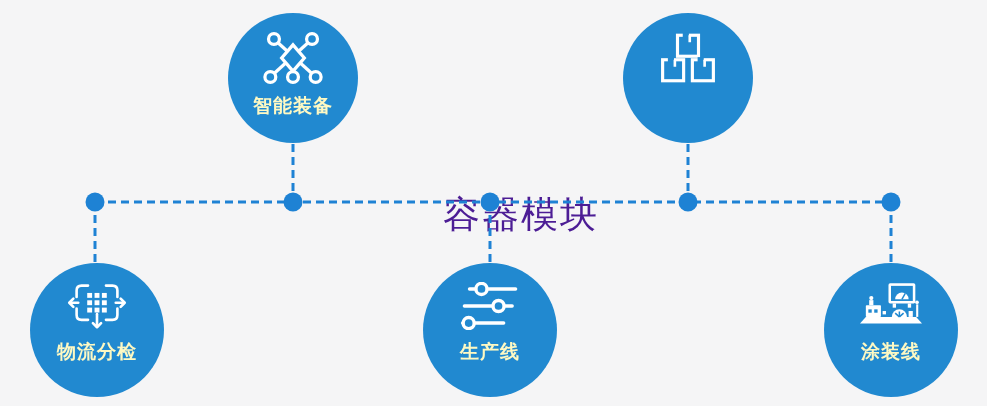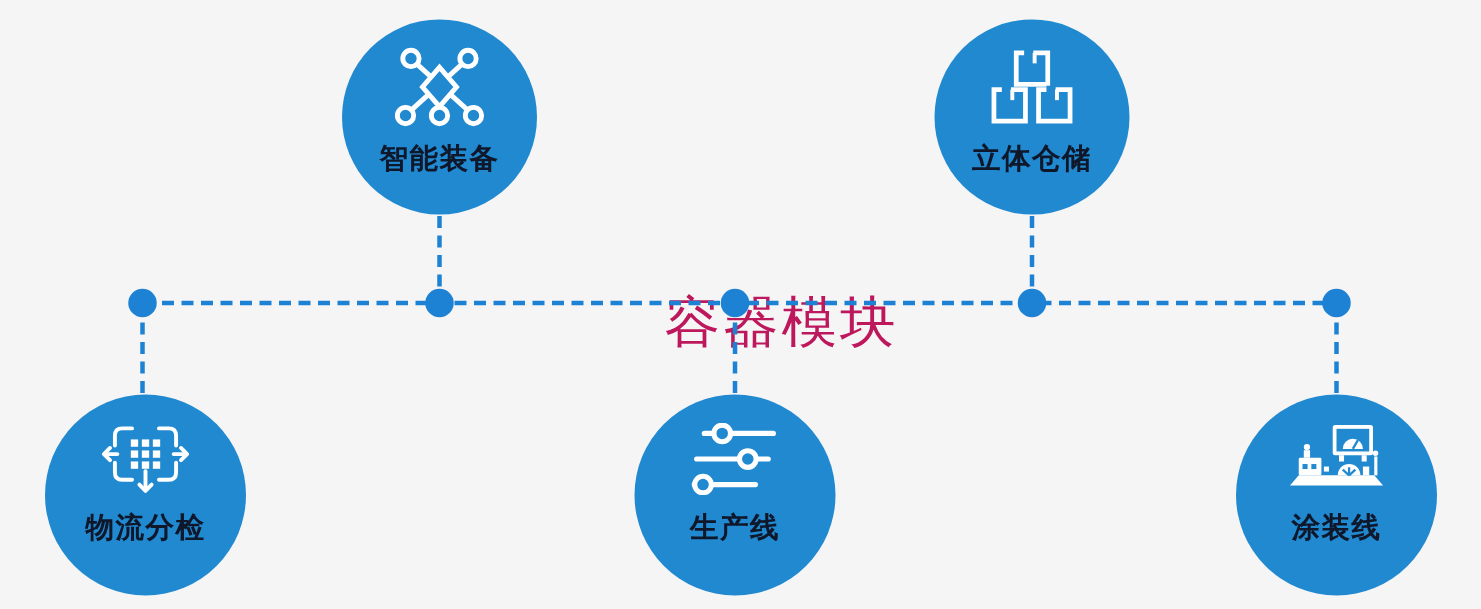--- a/index.html
+++ b/index.html
@@ -8,21 +8,21 @@
     position:relative;
     width:987px;height:406px;
     background:#f5f5f6;
     overflow:hidden;
   }
   .watermark{
     position:absolute;
     left:443px;top:190px;
     font-size:37px;
     letter-spacing:2px;
-    color:#be185d;
+    color:#4c1d95;
     z-index:0;
     user-select:none;
     white-space:nowrap;
   }
   .connectors{
     position:absolute;left:0;top:0;z-index:1;
     pointer-events:none;
   }
   .node{
     position:absolute;
@@ -34,21 +34,21 @@
     box-sizing:border-box;
     z-index:2;
   }
   .node-top{width:130px;height:130px;padding-top:16px;}
   .node-bottom{width:134px;height:134px;padding-top:14px;}
   .icon{
     height:58px;
     display:flex;align-items:center;justify-content:center;
   }
   .label{
-    color:#0f172a;
+    color:#fef9c3;
     font-size:19px;
     font-weight:bold;
     letter-spacing:1px;
     white-space:nowrap;
   }
   .node-top .label{margin-top:6px;}
   .node-bottom .label{margin-top:4px;}
 </style>
 </head>
 <body>
@@ -107,21 +107,20 @@
           <rect x="9" y="28" width="7" height="6"></rect>
           <rect x="43" y="28" width="7" height="6"></rect>
         </g>
         <g stroke="#ffffff" stroke-width="3" fill="none">
           <line x1="34" y1="3" x2="34" y2="11"></line>
           <line x1="17" y1="31" x2="17" y2="39"></line>
           <line x1="51" y1="31" x2="51" y2="39"></line>
         </g>
       </svg>
     </span>
-    <span class="label">立体仓储</span>
   </div>
 
   <div class="node node-bottom" style="left:423px;top:263px;">
     <span class="icon">
       <svg viewBox="0 0 68 56" width="58" height="48">
         <g stroke="#ffffff" stroke-width="4" fill="none" stroke-linecap="round">
           <line x1="10" y1="8" x2="64" y2="8"></line>
           <line x1="4" y1="28" x2="60" y2="28"></line>
           <line x1="2" y1="48" x2="50" y2="48"></line>
         </g>

